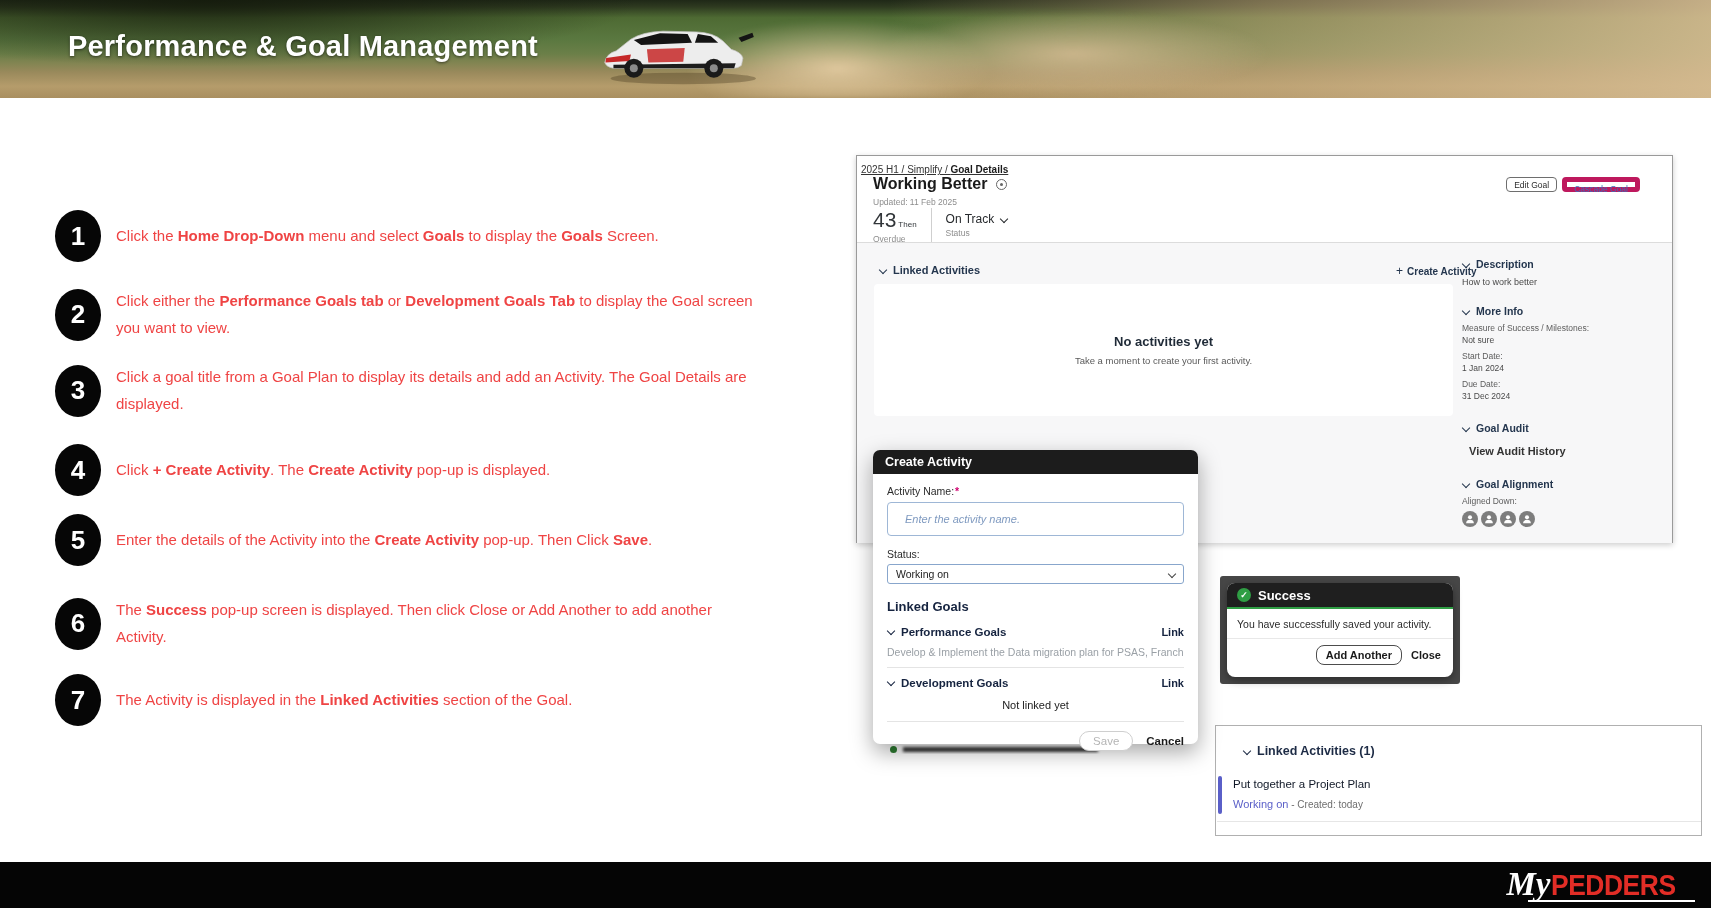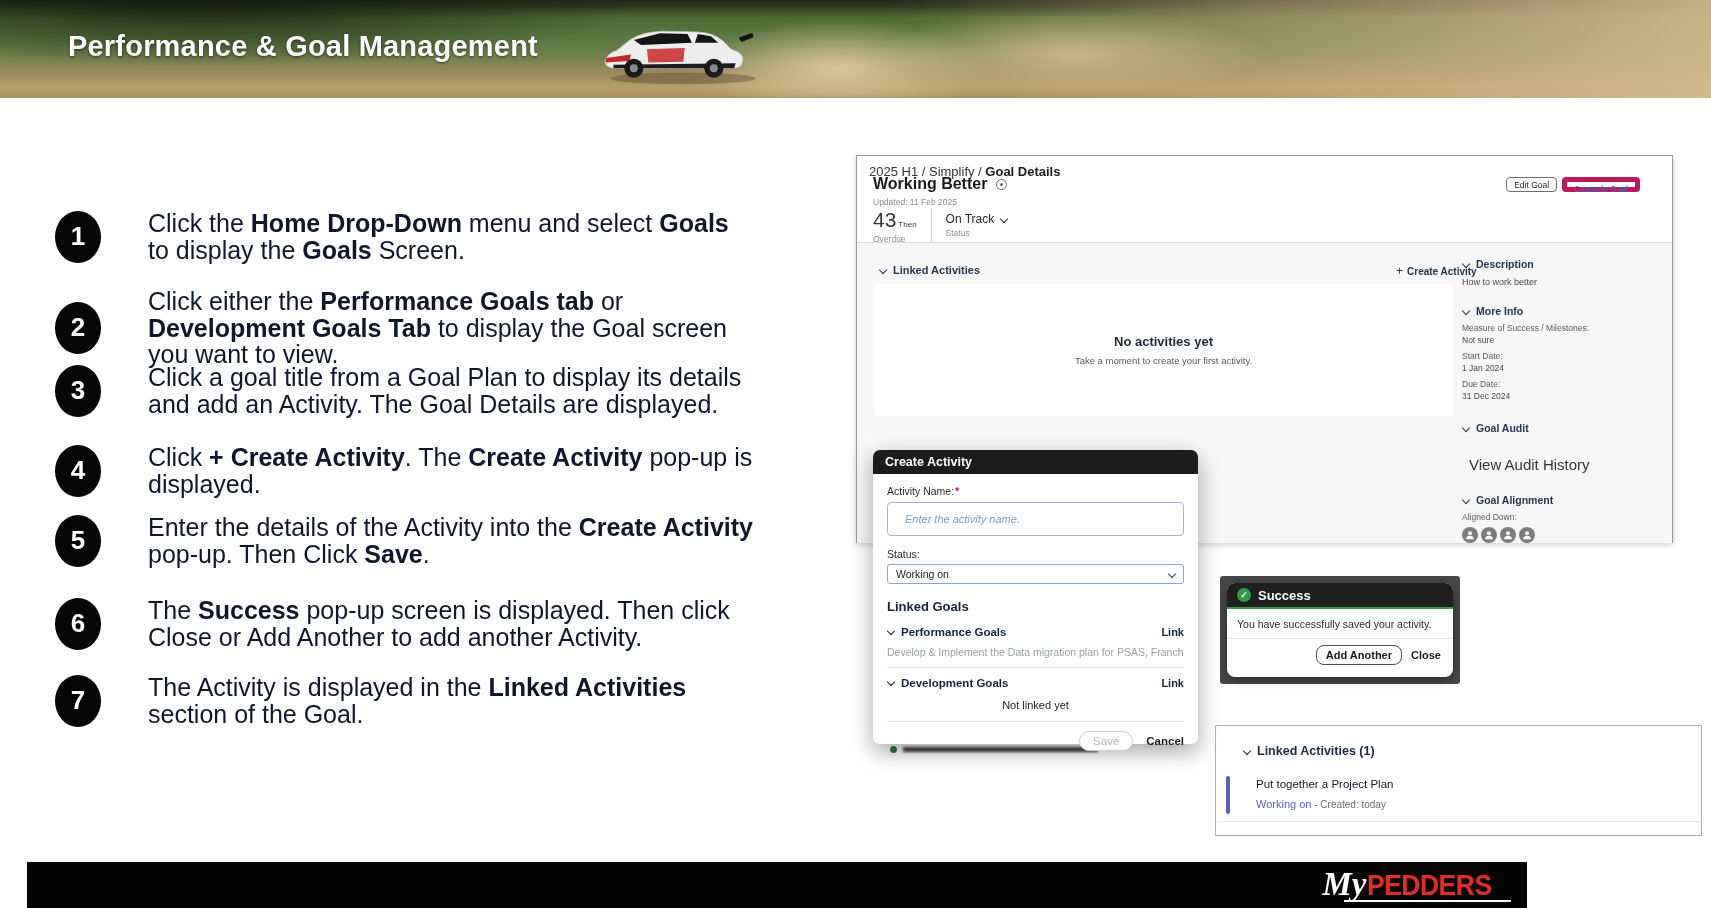--- a/index.html
+++ b/index.html
@@ -35,33 +35,33 @@
   .page-heading { position:absolute; left:55px; top:118px; font-size:27px; font-weight:700; color:#0d0d0d; }
   .step { position:absolute; left:55px; width:700px; display:flex; gap:15px; align-items:center; }
   .step:nth-child(1){ top:210px; } .step:nth-child(2){ top:288px; }
   .step:nth-child(3){ top:364px; } .step:nth-child(4){ top:444px; }
   .step:nth-child(5){ top:514px; } .step:nth-child(6){ top:597px; }
   .step:nth-child(7){ top:674px; }
   .step-num {
     width:46px; height:52px; border-radius:50%; background:#060606; color:#fff;
     font-size:26px; font-weight:700; display:flex; align-items:center; justify-content:center; flex-shrink:0;
   }
-  .step-text { font-size:25px; line-height:26.5px; color:#0f172a; width:645px;margin-left:32px; }
+  .step-text { font-size:15px; line-height:26.5px; color:#ef4444; width:645px; }
   .step-text b { font-weight:700; }
 
   
   .chev { display:inline-block; width:6px; height:6px; border-left:1.6px solid currentColor;
     border-bottom:1.6px solid currentColor; transform:rotate(-45deg); margin:0 7px 2px 1px; vertical-align:middle; }
 
   
   .goal-panel {
     position:absolute; left:856px; top:155px; width:817px; height:388px;
     background:#fff; border:1px solid #9a9a9a; box-shadow:0 2px 6px rgba(0,0,0,0.2); z-index:1;
   }
-  .crumb { position:absolute; left:12px; top:8px; font-size:13px; color:#333; }
+  .crumb { position:absolute; left:4px; top:8px; font-size:10px; color:#333;text-decoration:underline; }
   .crumb b { font-weight:700; color:#1a1a1a; }
   .gtitle-row { position:absolute; left:16px; top:19px; display:flex; align-items:center; }
   .gtitle { font-size:16px; font-weight:700; color:#1a1a1a; }
   .target-icon { width:11px; height:11px; border:1.2px solid #666; border-radius:50%; position:relative; margin-left:9px; }
   .target-icon::after { content:''; position:absolute; inset:3px; background:#666; border-radius:50%; }
   .updated { position:absolute; left:16px; top:41px; font-size:8.5px; color:#8d8d8d; }
   .metrics { position:absolute; left:16px; top:52px; display:flex; }
   .days-val { font-size:21px; color:#32363a; }
   .days-unit { font-size:8px; color:#32363a; margin-left:2px; }
   .metric-label { font-size:8.5px; color:#8d8d8d; margin-top:2px; }
@@ -81,21 +81,21 @@
     display:flex; flex-direction:column; align-items:center; justify-content:center; }
   .empty-title { font-size:13px; font-weight:700; color:#1f2a37; }
   .empty-sub { font-size:9.5px; color:#5a5a5a; margin-top:6px; }
 
   .gside { position:absolute; left:605px; top:15px; width:200px; }
   .side-head { font-size:10.5px; font-weight:700; color:#24364e; }
   .side-text { font-size:9px; color:#4a4a4a; margin:7px 0 0 0; }
   .side-label { font-size:8.5px; color:#5c5c5c; margin-top:6px; }
   .side-value { font-size:8.5px; color:#4a4a4a; margin-top:2px; }
   .mt18 { margin-top:18px; } .mt20 { margin-top:21px; }
-  .audit-link { font-size:15px; font-weight:400; color:#333; margin:22px 0 0 7px; cursor:pointer; }
+  .audit-link { font-size:11px; font-weight:700; color:#333; margin:11px 0 0 7px; cursor:pointer; }
   .avatars { display:flex; gap:3px; margin-top:5px; }
   .avatar { width:16px; height:16px; border-radius:50%; background:#7d7d7d; display:inline-flex;
     align-items:center; justify-content:center; overflow:hidden; }
   .avatar svg { width:12px; height:12px; }
 
   
   .create-popup {
     position:absolute; left:873px; top:450px; width:325px; height:294px; z-index:3;
     border-radius:7px; box-shadow:0 8px 22px rgba(0,0,0,0.35); background:#fff;
   }
@@ -136,30 +136,30 @@
   .sp-title { color:#fff; font-size:13px; font-weight:700; }
   .sp-body { padding:9px 10px 8px 10px; font-size:10.5px; color:#2b2b2b; border-bottom:1px solid #e8e8e8; }
   .sp-footer { display:flex; justify-content:flex-end; align-items:center; gap:9px; padding:6px 12px 0 0; }
   .add-btn { font-family:"Liberation Sans",sans-serif; font-size:11px; font-weight:700; color:#1a1a1a; background:#fff;
     border:1.5px solid #4d4d4d; border-radius:8px; padding:3px 9px; cursor:pointer; }
   .close-btn { font-size:11px; font-weight:700; color:#1a1a1a; cursor:pointer; }
 
   
   .la-panel { position:absolute; left:1215px; top:725px; width:487px; height:111px; background:#fff; border:1px solid #b0b0b0; }
   .lap-header { position:absolute; left:27px; top:18px; font-size:12.5px; font-weight:700; color:#1d2b45; }
-  .lap-item { position:absolute; left:10px; top:50px; display:flex; gap:26px; cursor:pointer; }
+  .lap-item { position:absolute; left:2px; top:50px; display:flex; gap:11px; cursor:pointer; }
   .bar { width:4px; height:38px; border-radius:2px; background:#5a5fc8; }
   .lap-title { font-size:11.5px; color:#101827; padding-top:2px; }
   .lap-meta { margin-top:4px; }
   .lap-meta .st { font-size:11px; color:#5a5fc8; }
   .lap-meta .mt { font-size:10px; color:#6e6e6e; }
   .lap-div { position:absolute; left:1px; top:95px; width:484px; height:1px; background:#e6e6e6; }
 
   
-  .footer-bar { position:absolute; left:0; top:862px; width:1500px; height:46px; background:#050505;margin-left:27px; }
+  .footer-bar { position:absolute; left:0; top:862px; width:1711px; height:46px; background:#050505; }
   .logo { position:absolute; right:18px; top:4px; display:flex; align-items:baseline; }
   .logo-my { font-family:"Liberation Serif", serif; font-style:italic; font-weight:700; font-size:33px; color:#fff; margin-right:1px; }
   .logo-brand { font-family:"Liberation Sans", sans-serif; font-weight:700; font-size:30px; color:#e22d26;
     letter-spacing:-0.5px; display:inline-block; transform:scaleX(0.88); transform-origin:left; }
   .logo-underline { position:absolute; left:22px; right:-2px; bottom:1px; height:2.5px; background:#fff; }
 </style>
 </head>
 <body>
 
 <div class="page">

